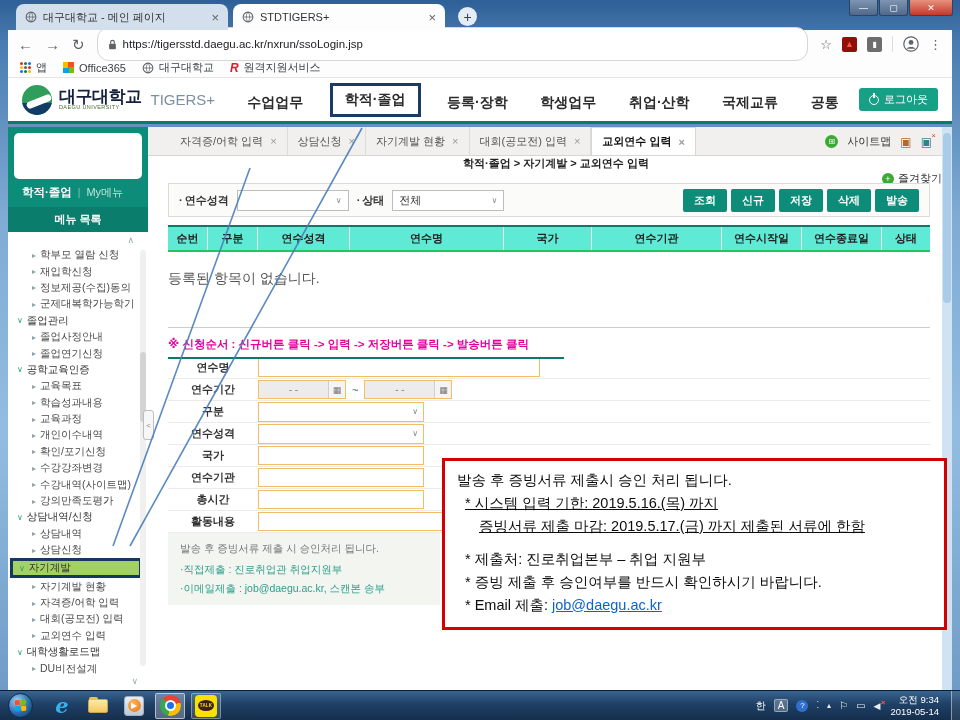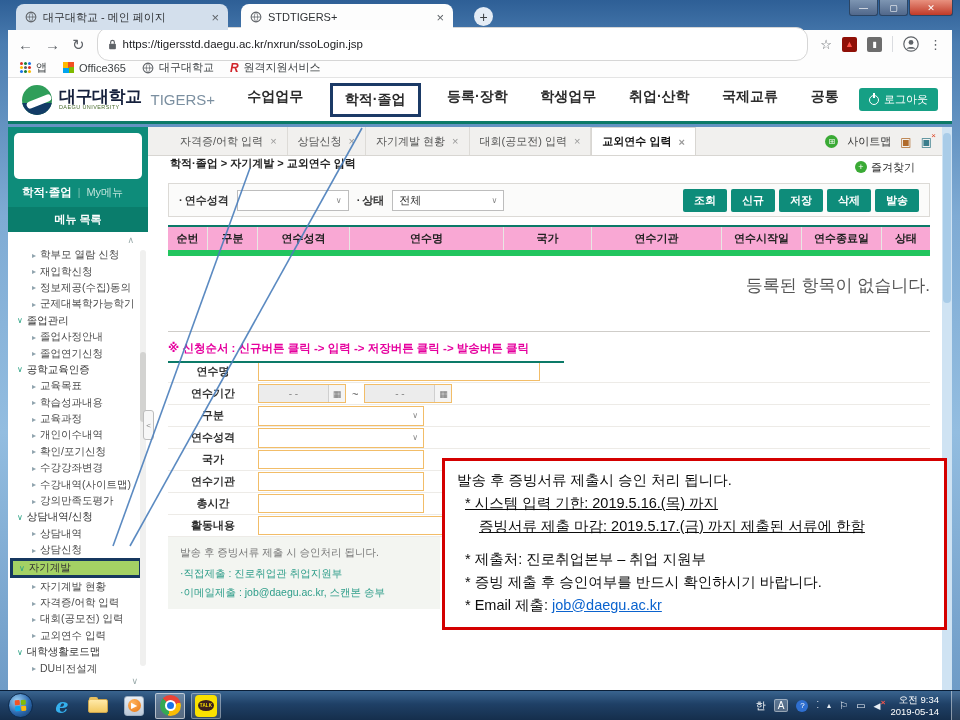--- a/index.html
+++ b/index.html
@@ -6,21 +6,21 @@
   html,body { width:960px; height:720px; overflow:hidden; }
   body {
     font-family:"Liberation Sans","DejaVu Sans",sans-serif;
     position:relative;
     background:linear-gradient(180deg,#2e5f96 0%,#4a7cb0 6%,#7fabd4 30%,#93bde0 60%,#6b98c4 100%);
     font-size:12px; color:#222;
   }
   
   .tabs-bar { height:30px; display:flex; align-items:flex-end; padding-left:16px; position:relative; }
   .browser-tab { width:212px; height:26px; background:#d3dfec; border-radius:8px 8px 0 0;
-    display:flex; align-items:center; gap:6px; padding:0 9px; font-size:11px; color:#303336; margin-right:13px; }
+    display:flex; align-items:center; gap:6px; padding:0 9px; font-size:11px; color:#303336; margin-right:5px; }
   .browser-tab.active { background:#fdfdfd; }
   .tab-globe { flex:0 0 auto; width:12px; height:12px; }
   .tab-title { white-space:nowrap; overflow:hidden; text-overflow:ellipsis; flex:1; }
   .tab-x { color:#5f6368; font-size:13px; line-height:1; }
   .newtab-btn { width:19px; height:19px; border-radius:50%; background:#e4ecf5; color:#3c4043;
     display:flex; align-items:center; justify-content:center; font-size:14px; margin:0 0 4px 8px; }
   .win-controls { position:absolute; top:0; right:7px; display:flex; }
   .win-btn { width:29px; height:16px; display:flex; align-items:center; justify-content:center;
     color:#fff; font-size:9px; background:linear-gradient(#7d95b2,#51688b); border:1px solid #2b4564;
     border-top:none; border-radius:0 0 3px 3px; margin-left:1px; }
@@ -54,21 +54,21 @@
   .logo-wrap { display:flex; align-items:center; gap:7px; width:205px; }
   .logo-circle { width:30px; height:30px; border-radius:50%;
     background:radial-gradient(circle at 32% 30%, #2f9e5a 0 55%, #14683a 100%); position:relative; overflow:hidden; }
   .logo-circle::after { content:""; position:absolute; left:4px; top:13px; width:26px; height:7px;
     background:#fff; transform:rotate(-22deg); border-radius:4px; }
   .logo-circle::before { content:""; position:absolute; left:0; top:18px; width:30px; height:14px; background:#123c66; }
   .logo-texts { line-height:1; }
   .logo-ko { font-size:17px; font-weight:bold; color:#15203c; letter-spacing:-0.5px; }
   .logo-en { font-size:5.5px; color:#486b2c; letter-spacing:0.4px; }
   .logo-suite { font-size:15px; color:#7b8fa0; margin-left:2px; }
-  .portal-nav { flex:1; display:flex; align-items:flex-start; justify-content:space-around; padding:0 8px;gap:8px; }
+  .portal-nav { flex:1; display:flex; align-items:flex-end; justify-content:space-around; padding:0 8px;gap:8px; }
   .nav-item { font-size:14px; font-weight:bold; color:#2b2b2b; padding:5px 6px; white-space:nowrap; }
   .nav-item.boxed { border:3px solid #1b3a66; padding:5px 12px; }
   .logout-btn { background:#16a085; color:#fff; font-size:11px; border-radius:3px; padding:4px 10px;
     display:flex; align-items:center; gap:5px; white-space:nowrap; }
   .power-ico { width:10px; height:10px; border:1.5px solid #fff; border-radius:50%; position:relative; }
   .power-ico::after { content:""; position:absolute; left:3px; top:-3px; width:1.5px; height:5px; background:#fff; }
   
   .main-row { position:absolute; top:127px; bottom:30px; left:8px; right:8px; display:flex; background:#fff; }
   
   .sidebar { width:140px; background:#fff; display:flex; flex-direction:column; position:relative; flex:0 0 auto; }
@@ -101,44 +101,44 @@
     border-right:1px solid #dddbd7; white-space:nowrap; }
   .mdi-tab.active { background:#fff; font-weight:bold; color:#111; border:1px solid #d8d6d2; border-bottom:none; }
   .mdi-tab-close { color:#999; font-size:11px; }
   .mdi-right { margin-left:auto; display:flex; align-items:center; gap:9px; padding-bottom:6px; }
   .sitemap-badge { width:13px; height:13px; border-radius:50%; background:#3aaa35; color:#fff; font-size:8px;
     display:flex; align-items:center; justify-content:center; }
   .sitemap-label { font-size:11px; color:#333; }
   .mini-win { font-size:12px; color:#b06a2a; line-height:1; }
   .mini-win.second { color:#3a7d8c; position:relative; }
   .mini-win.second i { position:absolute; right:-4px; top:-4px; color:#d42; font-size:8px; font-style:normal; }
-  .crumb-bar { height:22px; display:flex; padding:0 27px 0 22px; }
+  .crumb-bar { height:22px; display:flex; align-items:center; padding:0 0 0 22px;flex-direction:column; }
   .crumb { font-size:11px; font-weight:bold; color:#222; }
   .crumb-right { margin-left:auto; display:flex; align-items:center; gap:4px; }
   .fav-badge { width:12px; height:12px; border-radius:50%; background:#3aaa35; color:#fff; font-size:9px;
     display:flex; align-items:center; justify-content:center; }
   .fav-label { font-size:11px; color:#333; }
   .page-body { flex:1; position:relative; padding:5px 12px 0 20px; }
   
   .filter-panel { height:34px; border:1px solid #dcdad6; background:#fbfbfa; display:flex; align-items:center; padding:0 10px; gap:8px; }
   .f-lbl { font-size:11px; font-weight:bold; color:#333; }
   .f-lbl::before { content:"·"; margin-right:2px; color:#333; }
   .f-select { width:112px; height:21px; border:1px solid #bdbdbd; background:#fff; display:flex;
     align-items:center; justify-content:space-between; padding:0 6px; font-size:11px; color:#333; }
   .f-select .chev { color:#888; font-size:8px; }
   .btn-group { margin-left:auto; display:flex; gap:4px; }
   .btn { background:#0e8c7a; color:#fff; font-size:11px; font-weight:bold; padding:4px 11px; border-radius:2px; border:none; }
   
   .grid { margin-top:8px; border-top:2px solid #0c7a68; }
-  .grid-head { display:flex; background:#f9a8d4; border-bottom:6px solid #22c55e; }
+  .grid-head { display:flex; background:#5eead4; border-bottom:2px solid #22c55e; }
   .grid-col { font-size:11px; font-weight:bold; color:#222; text-align:center; padding:4px 2px; border-right:1px solid #e8e7e3; white-space:nowrap; }
   .grid-col:nth-child(1){width:40px;} .grid-col:nth-child(2){width:50px;} .grid-col:nth-child(3){width:92px;}
   .grid-col:nth-child(4){flex:1;} .grid-col:nth-child(5){width:88px;} .grid-col:nth-child(6){width:130px;}
   .grid-col:nth-child(7){width:80px;} .grid-col:nth-child(8){width:80px;} .grid-col:nth-child(9){width:48px; border-right:none;}
-  .grid-empty { height:76px; border-bottom:1px solid #cfcdc9; text-align:right; padding-top:18px; font-size:17px; color:#555; }
+  .grid-empty { height:76px; border-bottom:1px solid #cfcdc9; text-align:left; padding-top:18px; font-size:14px; color:#555; }
   .steps-line { margin-top:9px; font-size:11.5px; font-weight:bold; color:#e6009e; }
   
   .form-area { margin-top:5px; position:relative; }
   .form-area::before { content:""; position:absolute; left:0; top:0; width:396px; height:2px; background:#0c7a68; }
   .f-row { display:flex; align-items:center; height:22px; border-bottom:1px solid #edebe7; }
   .f-label { width:90px; font-size:11px; font-weight:bold; color:#333; text-align:center; }
   .f-ctrl { display:flex; align-items:center; gap:6px; }
   .t-input { height:19px; border:1.5px solid #f2bd68; font-size:11px; padding:0 4px; outline:none; }
   .w-wide { width:282px; } .w-mid { width:166px; }
   .date-box { display:flex; width:88px; height:19px; border:1.5px solid #f2bd68; background:#ececec; align-items:stretch; }

